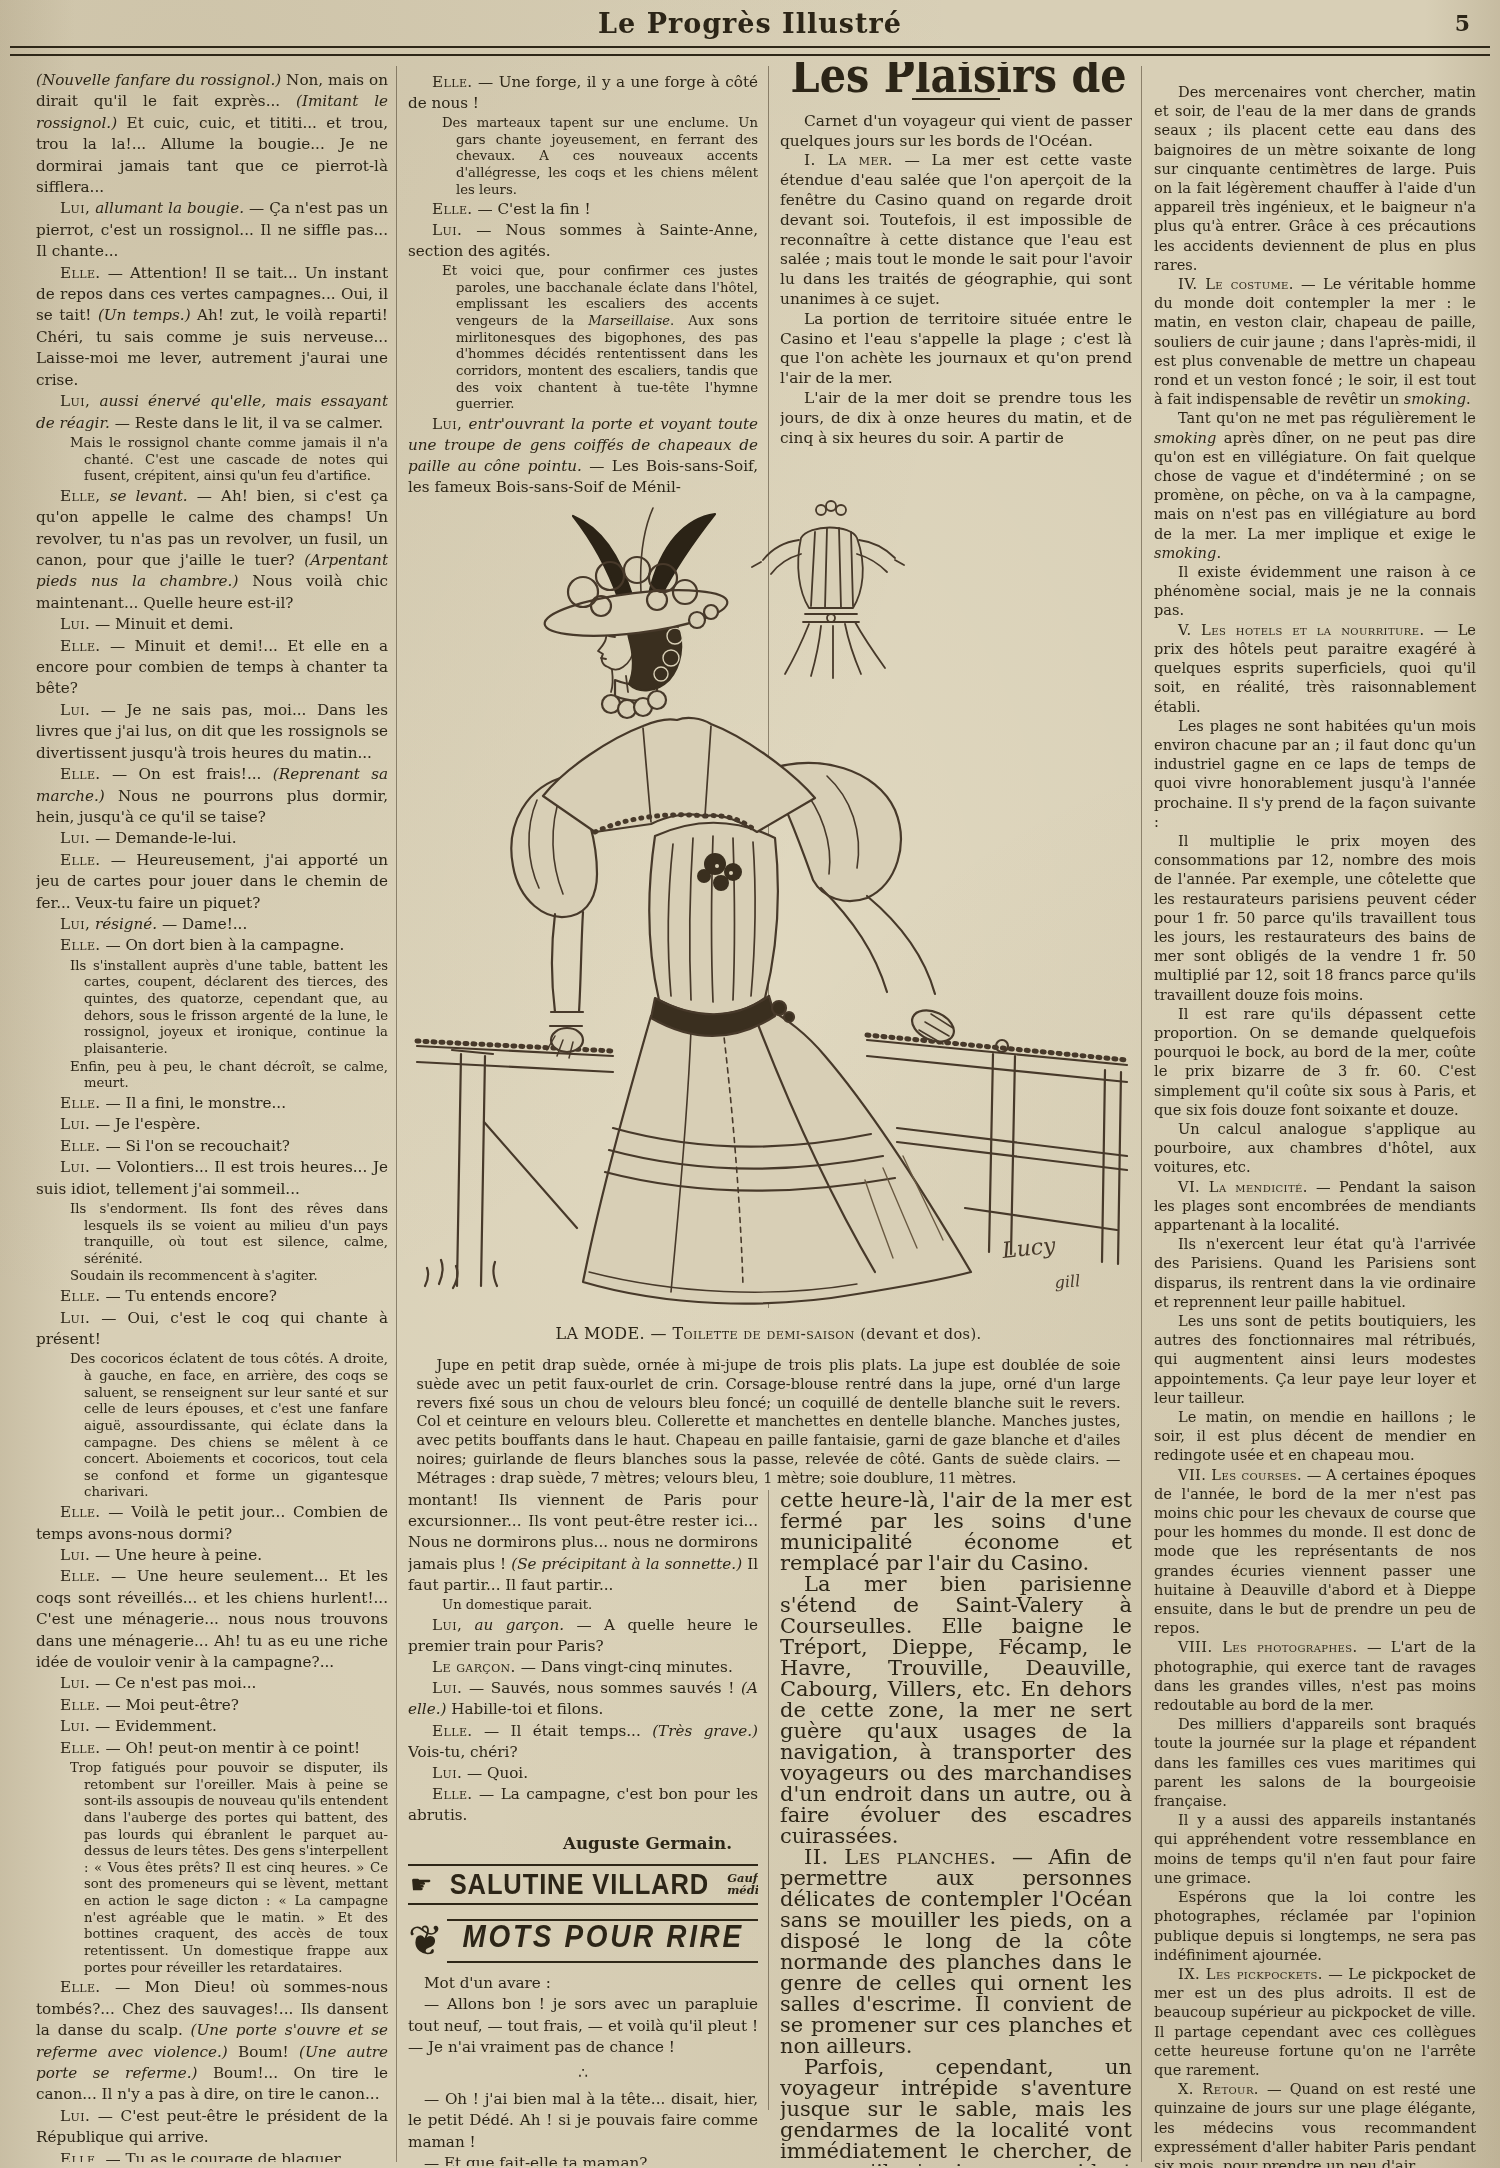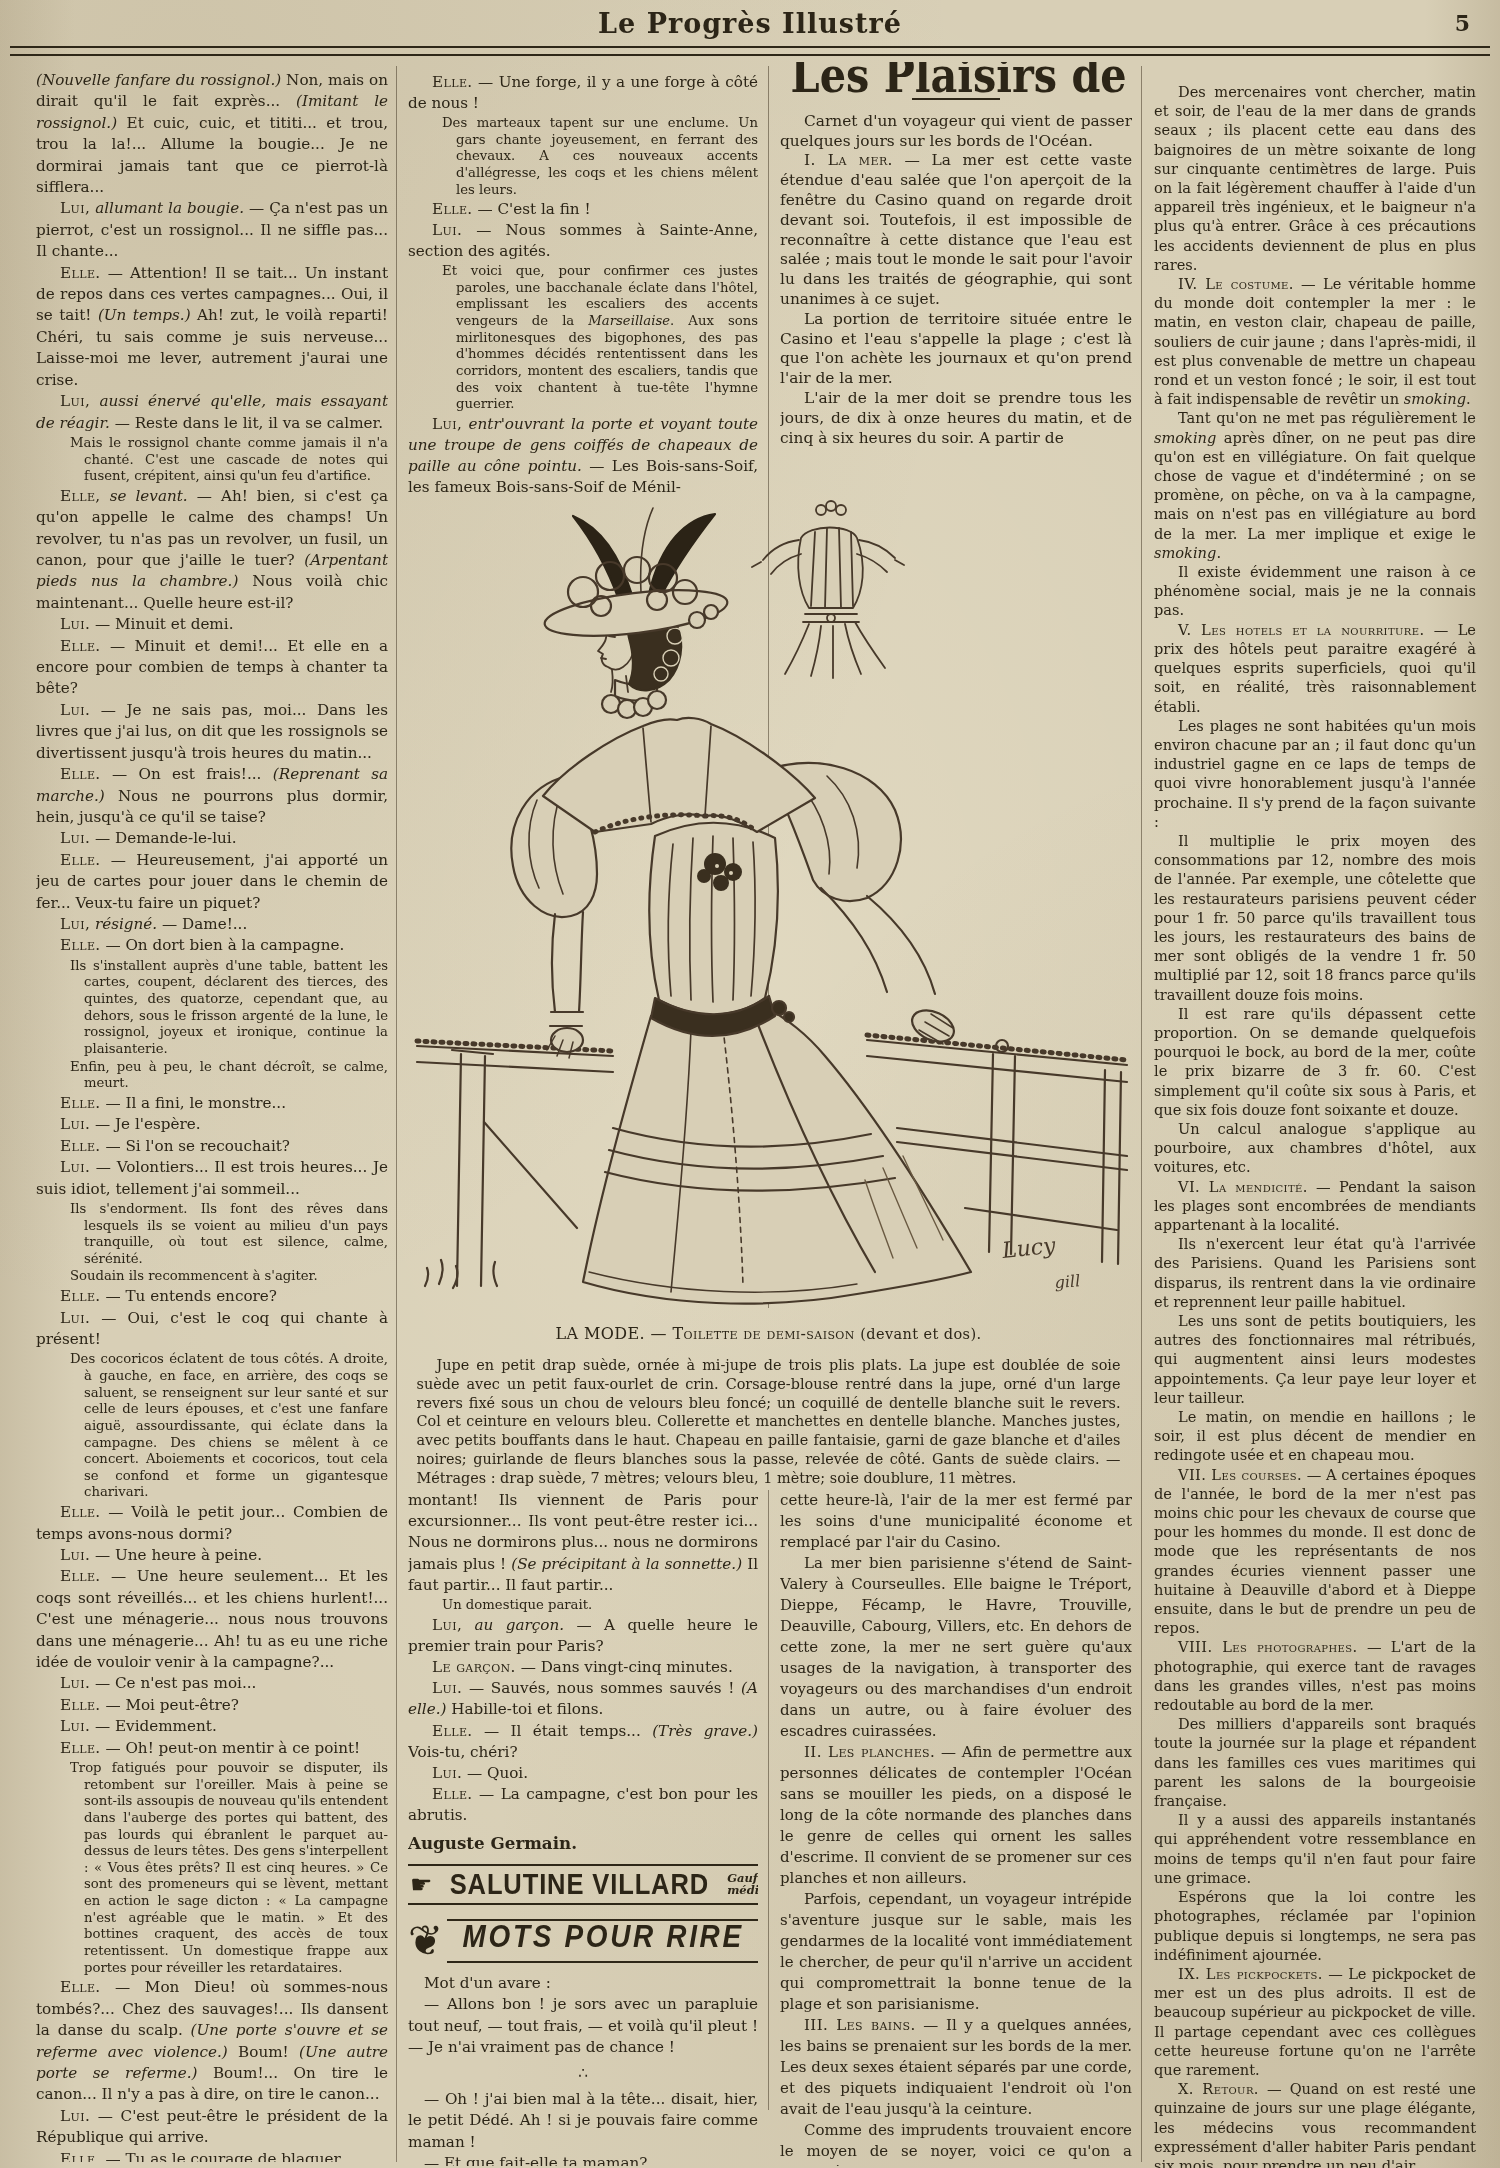--- a/index.html
+++ b/index.html
@@ -15,27 +15,27 @@
     font-size:27px;font-weight:bold;letter-spacing:1px;}
   .pagenum{position:absolute;top:10px;right:30px;font-size:22px;font-weight:bold;}
   .double-rule{position:absolute;top:46px;left:10px;right:10px;height:6px;
     border-top:2px solid #2e2718;border-bottom:2px solid #2e2718;}
   .vrule{position:absolute;width:1px;background:rgba(60,48,30,0.5);}
   .col{position:absolute;overflow:hidden;text-align:justify;}
   #c1{left:36px;top:70px;width:352px;height:2092px;font-size:15.2px;line-height:21.4px;}
   #c2t{left:408px;top:72px;width:350px;height:430px;font-size:15.2px;line-height:21px;}
   #c3t{left:780px;top:62px;width:352px;height:442px;font-size:15.4px;line-height:19.8px;}
   #c2b{left:408px;top:1490px;width:350px;height:676px;font-size:15.2px;line-height:21.2px;}
-  #c3b{left:780px;top:1490px;width:352px;height:676px;font-size:15px;line-height:21px;}
+  #c3b{left:780px;top:1490px;width:352px;height:676px;font-size:21px;line-height:21px;}
   #c4{left:1154px;top:82px;width:322px;height:2096px;font-size:14.6px;line-height:19.2px;}
   .para{margin:0;}
   .para.dlg{text-indent:24px;}
   .para.cont{text-indent:0;}
   .para.stage{font-size:0.87em;line-height:1.26;padding-left:48px;text-indent:-14px;margin:1px 0;}
-  .para.sig{text-align:left;font-weight:bold;font-size:1.1em;padding-right:26px;margin-top:6px;text-indent:0;}
+  .para.sig{text-align:right;font-weight:bold;font-size:1.1em;padding-right:26px;margin-top:6px;text-indent:0;}
   .para.joke{text-indent:16px;}
   .para.sep{text-align:center;text-indent:0;font-family:"DejaVu Sans",sans-serif;margin:5px 0;}
   .sc{font-variant:small-caps;letter-spacing:0.4px;}
   .plage-title{font-weight:bold;font-size:44px;text-align:center;margin:2px 0 0;
     transform:scale(0.94,1.12);transform-origin:center top;white-space:nowrap;}
   .head-rule{width:88px;height:2px;background:#2e2718;margin:14px auto 12px;}
   #feature{left:405px;top:480px;width:727px;height:1010px;position:absolute;}
   .cap-title{text-align:center;margin-top:10px;font-size:16px;letter-spacing:0.4px;}
   .cap-sc{font-variant:small-caps;}
   .cap-it{font-size:14.5px;}

